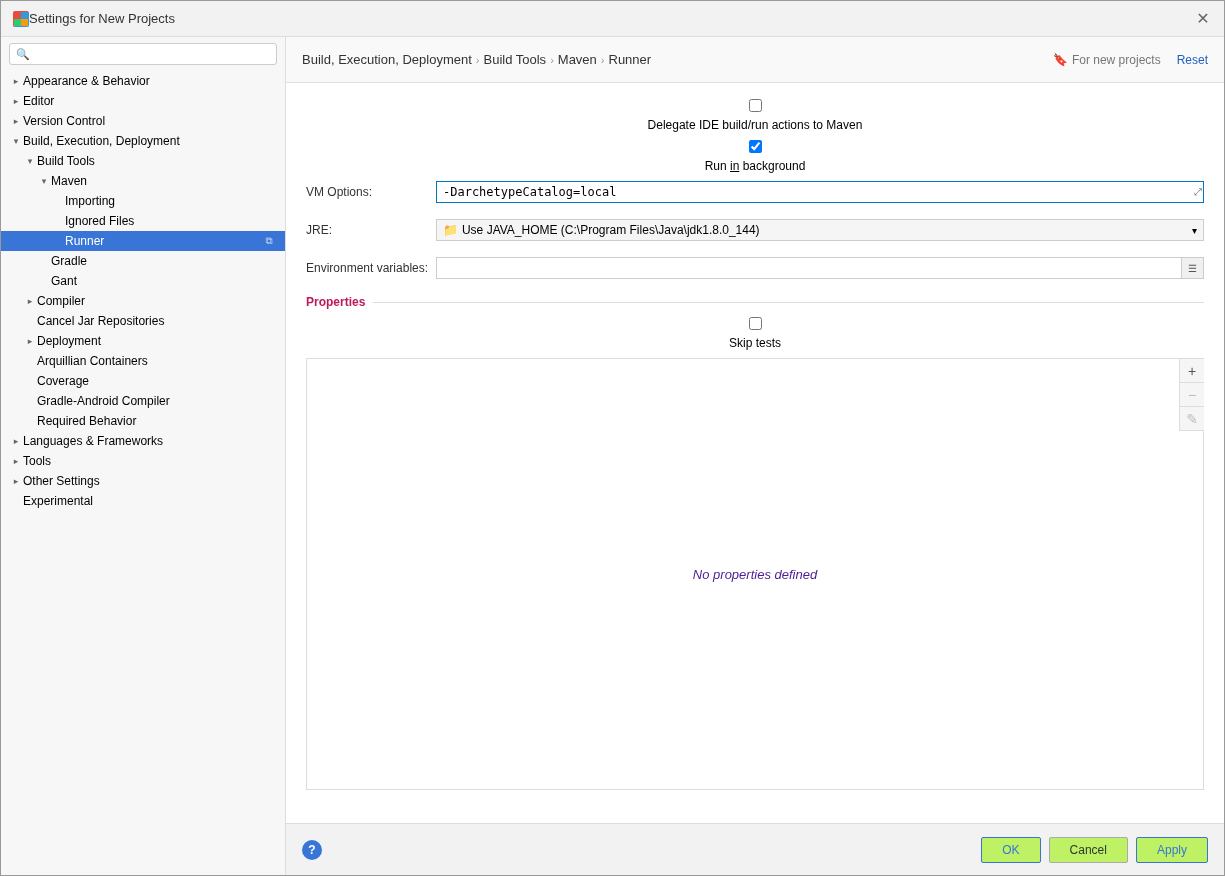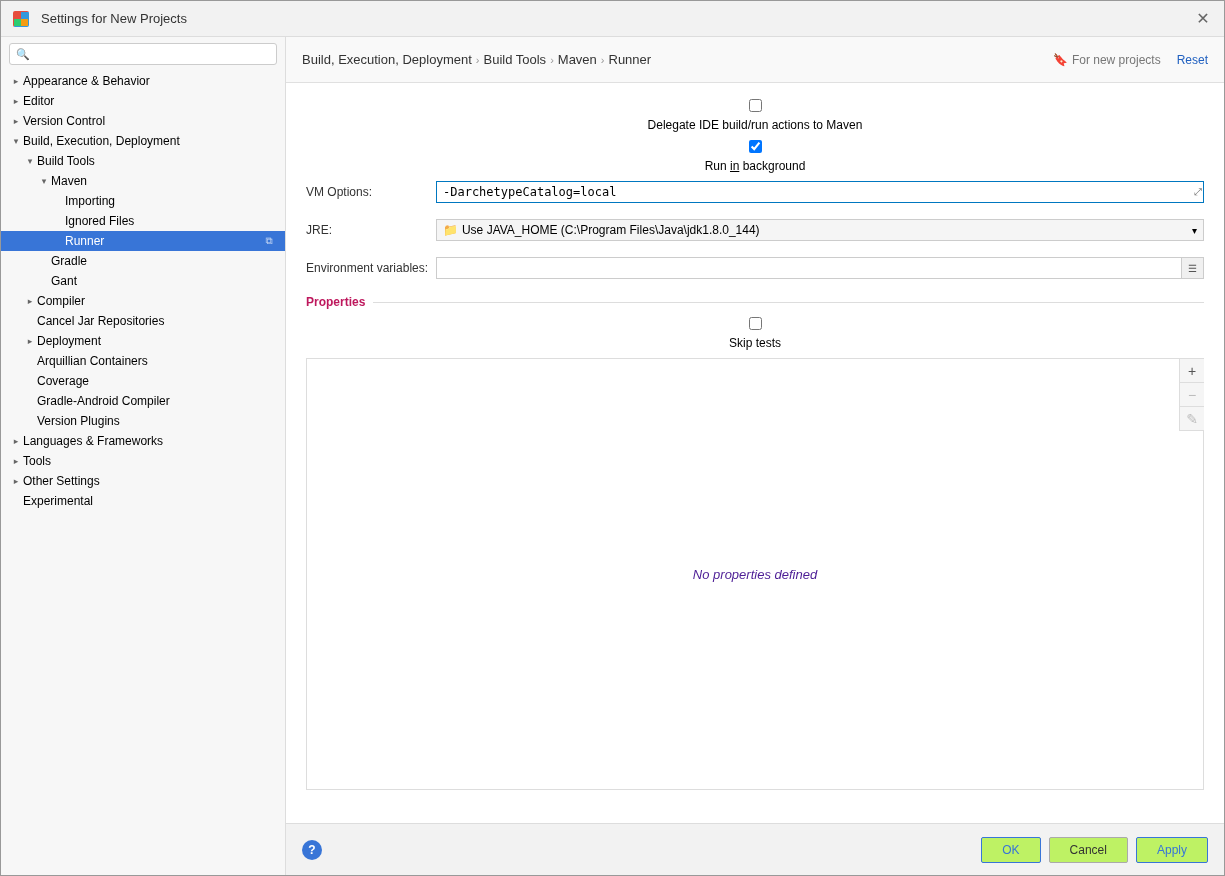--- a/index.html
+++ b/index.html
@@ -28,21 +28,21 @@
       display: flex;
       align-items: center;
       justify-content: space-between;
       border-bottom: 1px solid #ddd;
       height: 36px;
     }
 
     .title-bar-left {
       display: flex;
       align-items: center;
-      gap: 12px;
+      gap: 0;
       text-align: center;
     }
 
     .title-icon {
       width: 16px;
       height: 16px;
       background: linear-gradient(135deg, #e74c3c 50%, #3498db 50%);
       border-radius: 2px;
       display: flex;
       align-items: center;
@@ -552,21 +552,21 @@
       </div>
 
       <div class="tree-item indent-2">
         <span class="tree-arrow empty"></span>
         <span class="tree-label">Gradle-Android Compiler</span>
 
       </div>
 
       <div class="tree-item indent-2">
         <span class="tree-arrow empty"></span>
-        <span class="tree-label">Version Plugins</span>
+        <span class="tree-label">Required Behavior</span>
 
       </div>
 
       <div class="tree-item indent-1">
         <span class="tree-arrow collapsed"></span>
         <span class="tree-label">Languages &amp; Frameworks</span>
 
       </div>
 
       <div class="tree-item indent-1">

